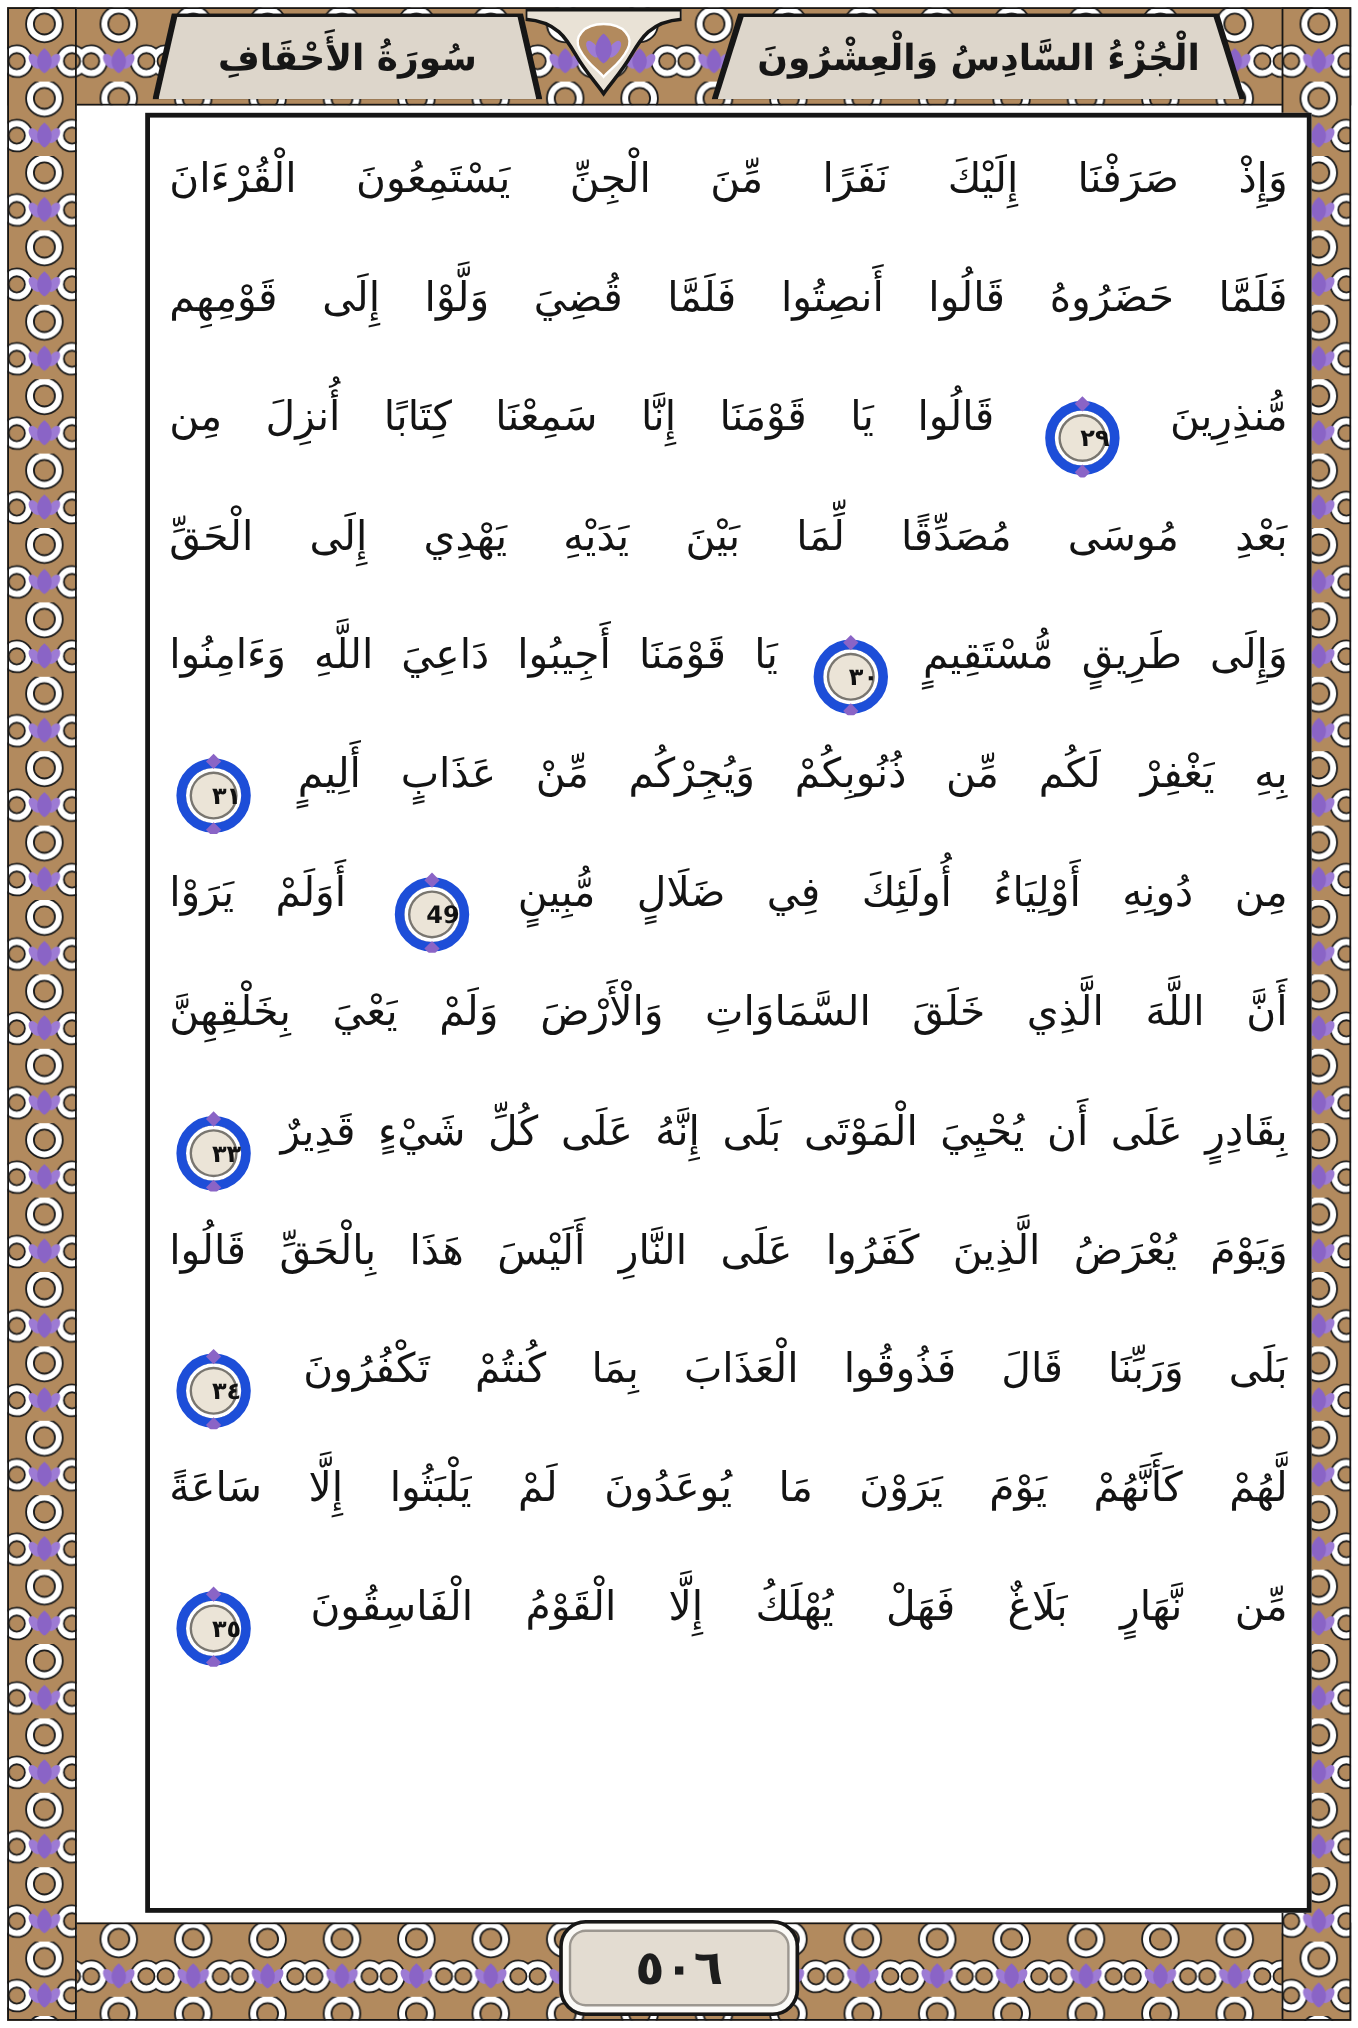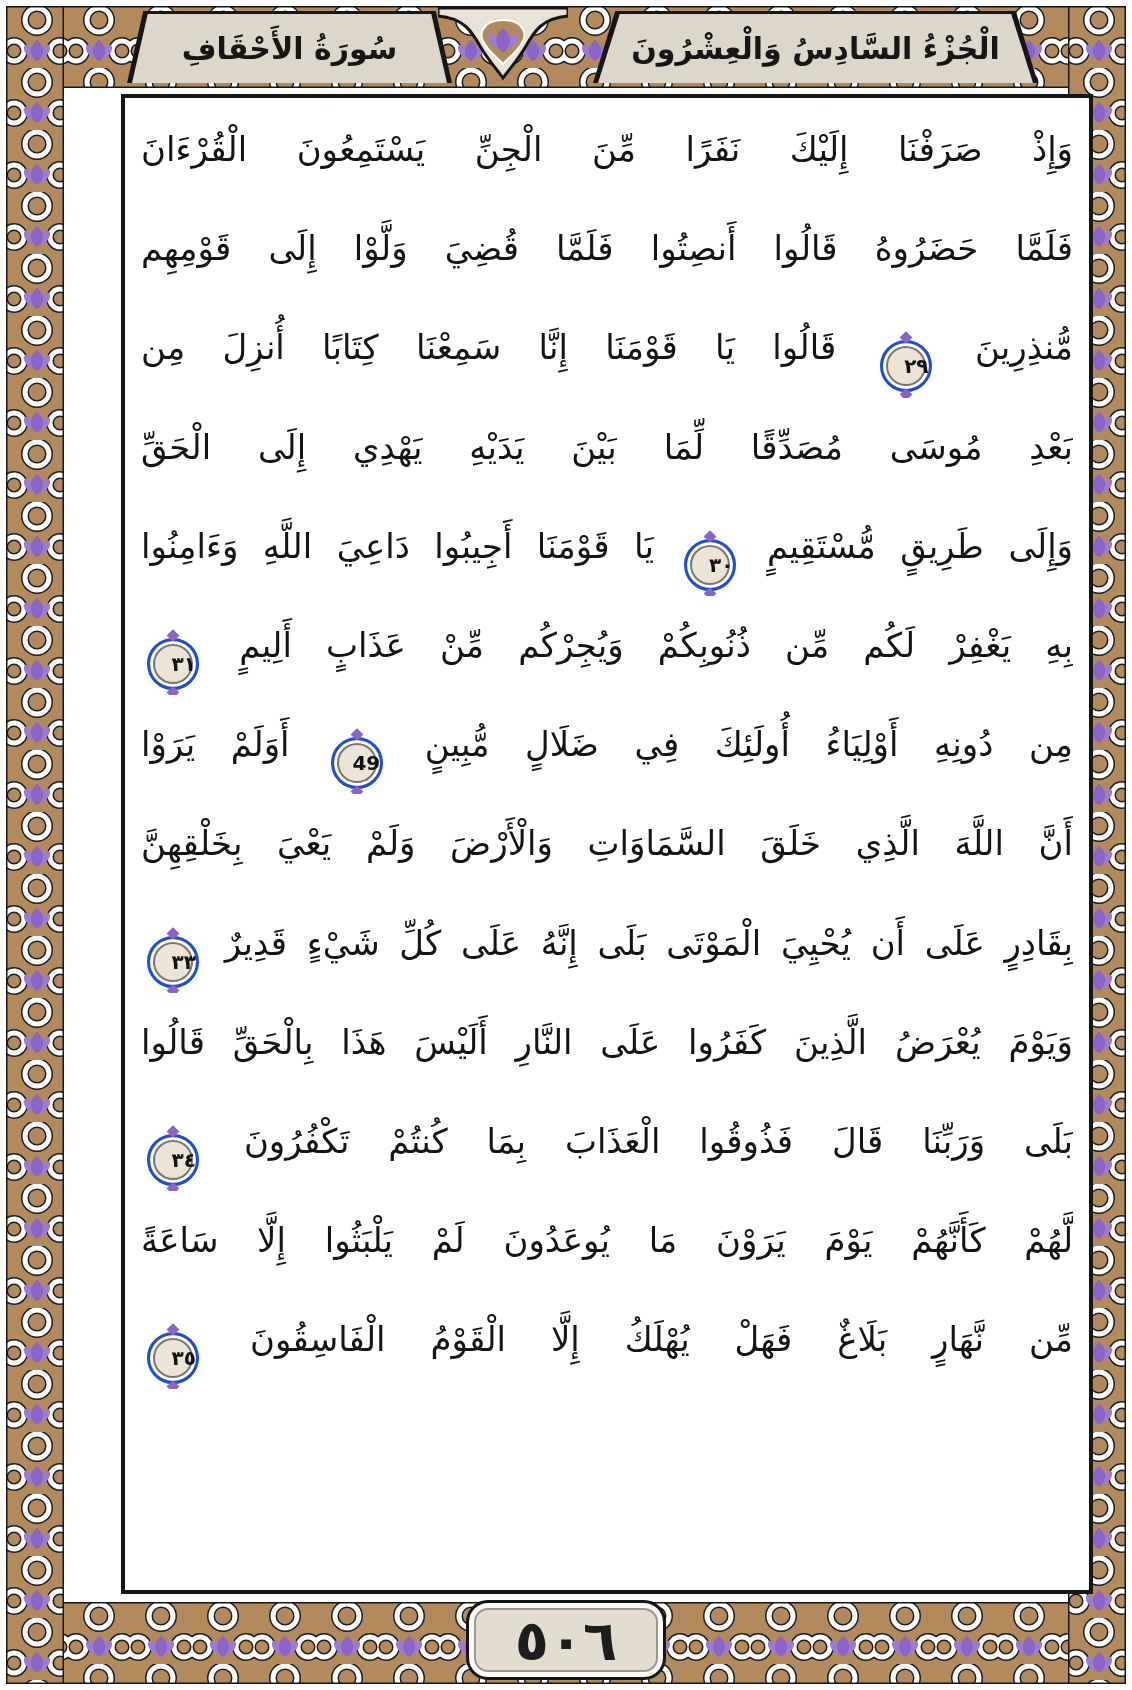--- a/index.html
+++ b/index.html
@@ -28,39 +28,39 @@
     border:4px solid #161616; background:#ffffff; box-sizing:border-box;margin-left:41px;}
   .lines{position:absolute; inset:2px 16px; direction:rtl;}
   .quran-line{
     height:6.6667%; line-height:99px; font-size:34px; color:#141414;
     text-align:justify; text-align-last:justify; white-space:nowrap; overflow:hidden;
   }
   .quran-text{color:#141414;}
   
   .verse-marker{
     display:inline-block; position:relative; width:46px; height:46px; margin:0 6px;
-    border-radius:50%; background:#ebe4d7; border:3px solid #1d4ed8; box-sizing:content-box;
+    border-radius:50%; background:#ebe4d7; border:8px solid #1d4ed8; box-sizing:content-box;
     box-shadow: inset 0 0 0 3px #ffffff, inset 0 0 0 5px rgba(28,28,28,.55);
     font-size:20px; font-weight:bold; line-height:46px; text-align:center;
     vertical-align:-14px; color:#111111;
   }
   .verse-marker::before,.verse-marker::after{
     content:""; position:absolute; left:50%; width:9px; height:9px;
     background:#8a64c6; transform:translateX(-50%) rotate(45deg);
   }
   .verse-marker::before{top:-10px;}
   .verse-marker::after{bottom:-10px;}
   
   .page-number-cartouche{
     position:absolute; left:466px; top:1600px; width:200px; height:80px;
     background:#e3dcd1; border:3px solid #161616; border-radius:22px; box-sizing:border-box;
     box-shadow: inset 0 0 0 5px #fbfaf7, inset 0 0 0 7px rgba(22,22,22,.35);
     display:flex; align-items:center; justify-content:center;
   }
-  .page-number{font-size:56px; font-weight:bold; color:#1d1d1d;}
+  .page-number{font-size:40px; font-weight:bold; color:#1d1d1d;}
 </style>
 </head>
 <body>
 
 <div class="page">
 
   <svg width="0" height="0" style="position:absolute" aria-hidden="true">
     <defs>
       <pattern id="bp" width="62" height="62" patternUnits="userSpaceOnUse">
         <rect width="62" height="62" fill="#b28a5e"></rect>

